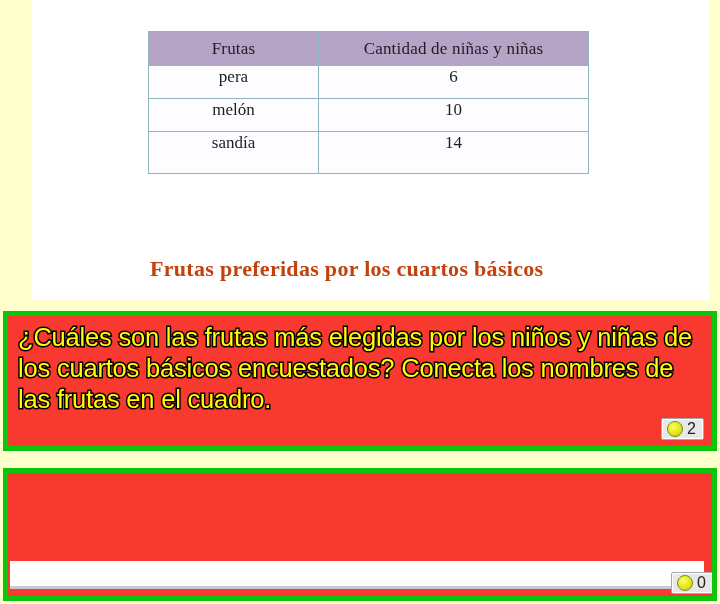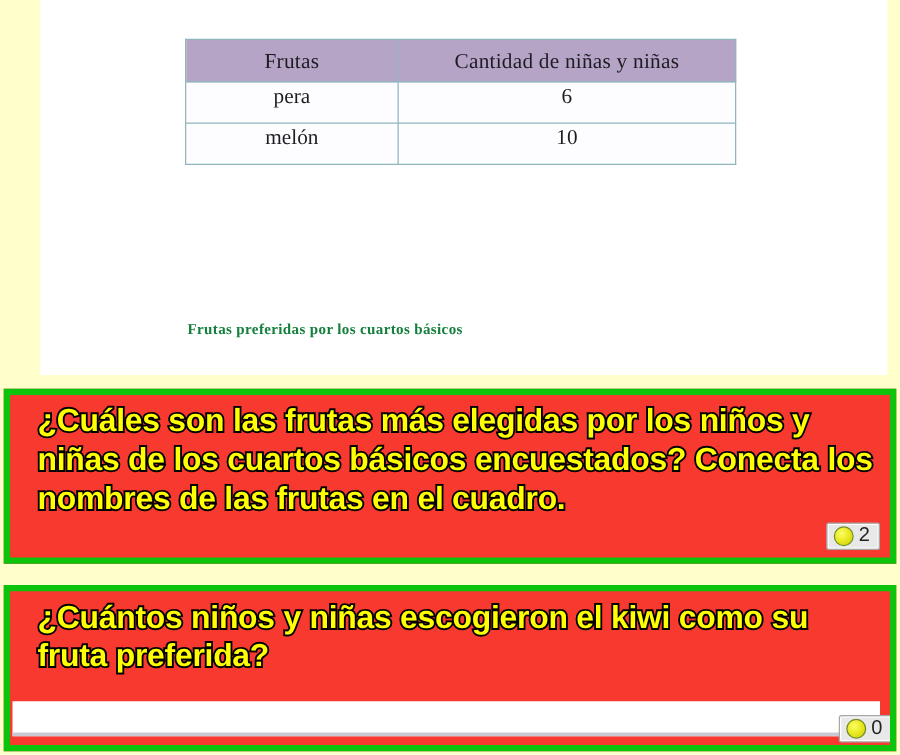--- a/index.html
+++ b/index.html
@@ -64,42 +64,42 @@
   #fruit-table col.c-name { width: 170px; }
   #fruit-table col.c-count { width: 270px; }
 
   
   #table-caption {
     position: absolute;
     left: 118px;
     top: 256px;
     font-family: "Liberation Serif", serif;
     font-weight: bold;
-    font-size: 12px;
-    color: #15803d;
+    font-size: 22px;
+    color: #c2410c;
     letter-spacing: .3px;
     white-space: nowrap;
   }
 
   
   .q-block {
     position: absolute;
     left: 3px;
     width: 714px;
     background: #f8392f;
     border: 5px solid #0cc40c;
     overflow: hidden;
   }
   #question-block-1 { top: 311px;  height: 140px; }
   #question-block-2 { top: 468px;  height: 133px; }
 
   .q-text {
-    padding: 6px 10px 0 22px;
-    font-family: "Liberation Sans", sans-serif;
-    font-weight: bold;
+    padding: 6px 10px 0 10px;
+    font-family: "Liberation Sans", sans-serif;
+    font-weight: normal;
     font-size: 25.5px;
     line-height: 1.21;
     color: #ffff00;
     -webkit-text-stroke: 3.0px #000000;
     paint-order: stroke fill;
     letter-spacing: -0.2px;
   }
 
   
   .score-badge {
@@ -174,36 +174,39 @@
     </thead>
     <tbody>
       <tr>
         <td>pera</td>
         <td>6</td>
       </tr>
       <tr>
         <td>melón</td>
         <td>10</td>
       </tr>
+      <tr class="last-row">
+        <td>sandía</td>
+        <td>14</td>
+      </tr>
     </tbody>
   </table>
 
   <div id="table-caption">Frutas preferidas por los cuartos básicos</div>
 </div>
 
 <div class="q-block" id="question-block-1">
   <div class="q-text">¿Cuáles son las frutas más elegidas por los niños y niñas de los cuartos básicos encuestados? Conecta los nombres de las frutas en el cuadro.</div>
   <div class="score-badge" id="score-badge-1">
     <span class="badge-dot"></span>
     <span class="badge-num">2</span>
   </div>
 </div>
 
 <div class="q-block" id="question-block-2">
-  <div class="q-text">¿Cuántos niños y niñas escogieron el kiwi como su fruta preferida?</div>
 
   <div id="answer-input-wrap">
     <input id="answer-input" type="text" placeholder="" style="">
   </div>
 
   <div class="score-badge" id="score-badge-2">
     <span class="badge-dot"></span>
     <span class="badge-num">0</span>
   </div>
 </div>

